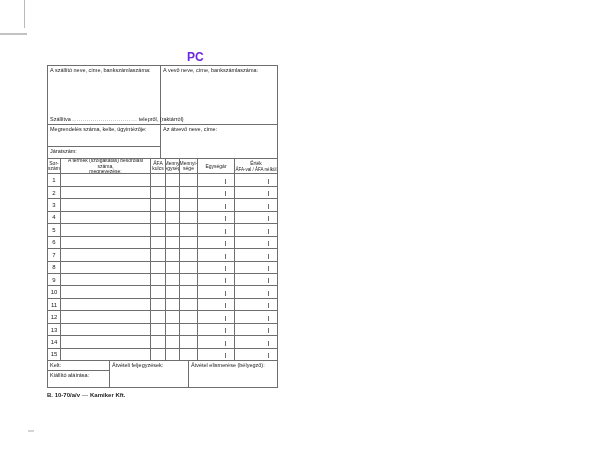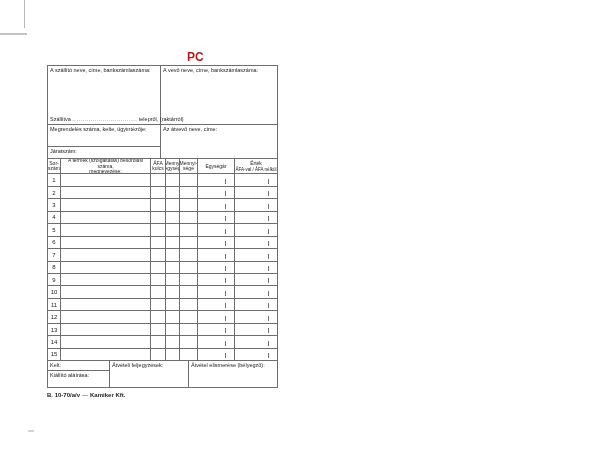--- a/index.html
+++ b/index.html
@@ -17,21 +17,21 @@
   .artifact-dash { position:absolute; left:28px; top:430px; width:6px; height:2px; background:#d4d4d4; }
 
   .title-row { position:absolute; left:47px; top:50px; width:230px; height:14px; }
   .form-title {
     position:absolute; left:3px; top:3px;
     font-size:9px; font-weight:bold; letter-spacing:3px; color:#111;
     white-space:nowrap;
   }
   .type-code {
     position:absolute; left:140px; top:0;
-    font-size:12px; font-weight:bold; color:#b91c1c;
+    font-size:12px; font-weight:bold; color:#6d28d9;
   }
 
   .form-box {
     position:absolute; left:47px; top:65px; width:231px; height:323px;
     border:1px solid #6e6e6e; background:#fff;
     display:flex; flex-direction:column;
     font-size:6px; color:#222;
   }
 
   .sec-a { height:59px; display:flex; border-bottom:1px solid #6e6e6e; }

